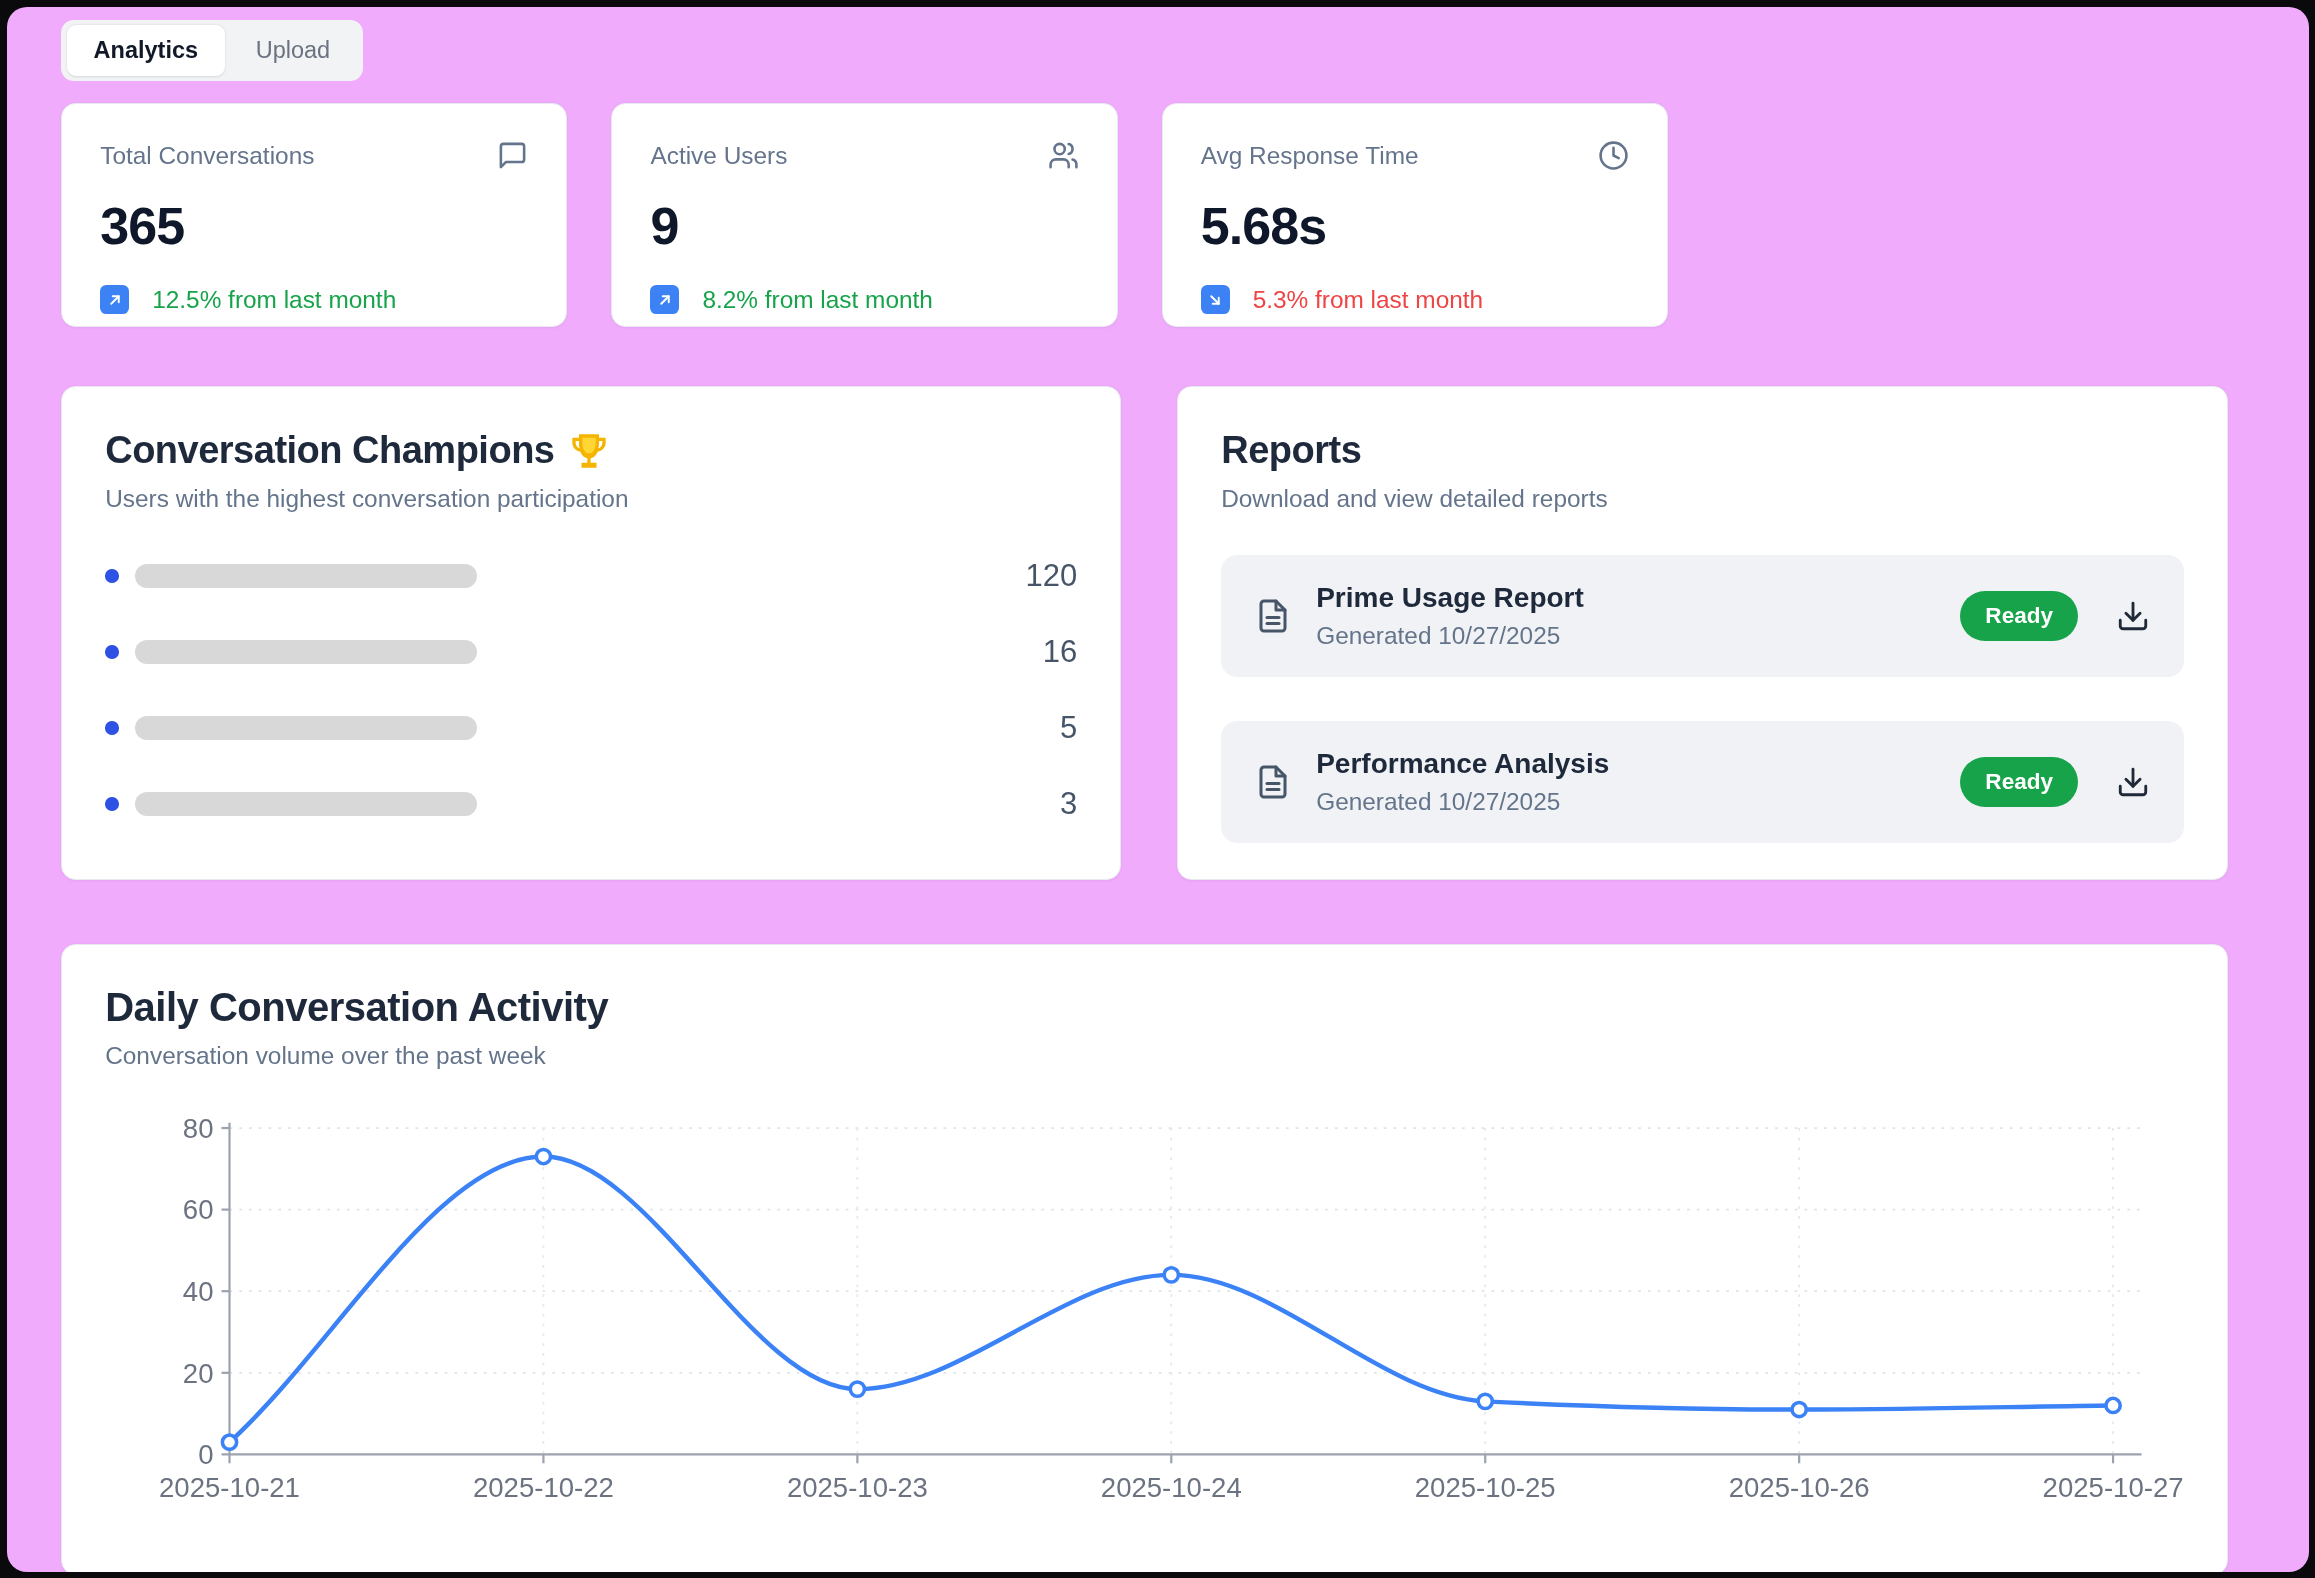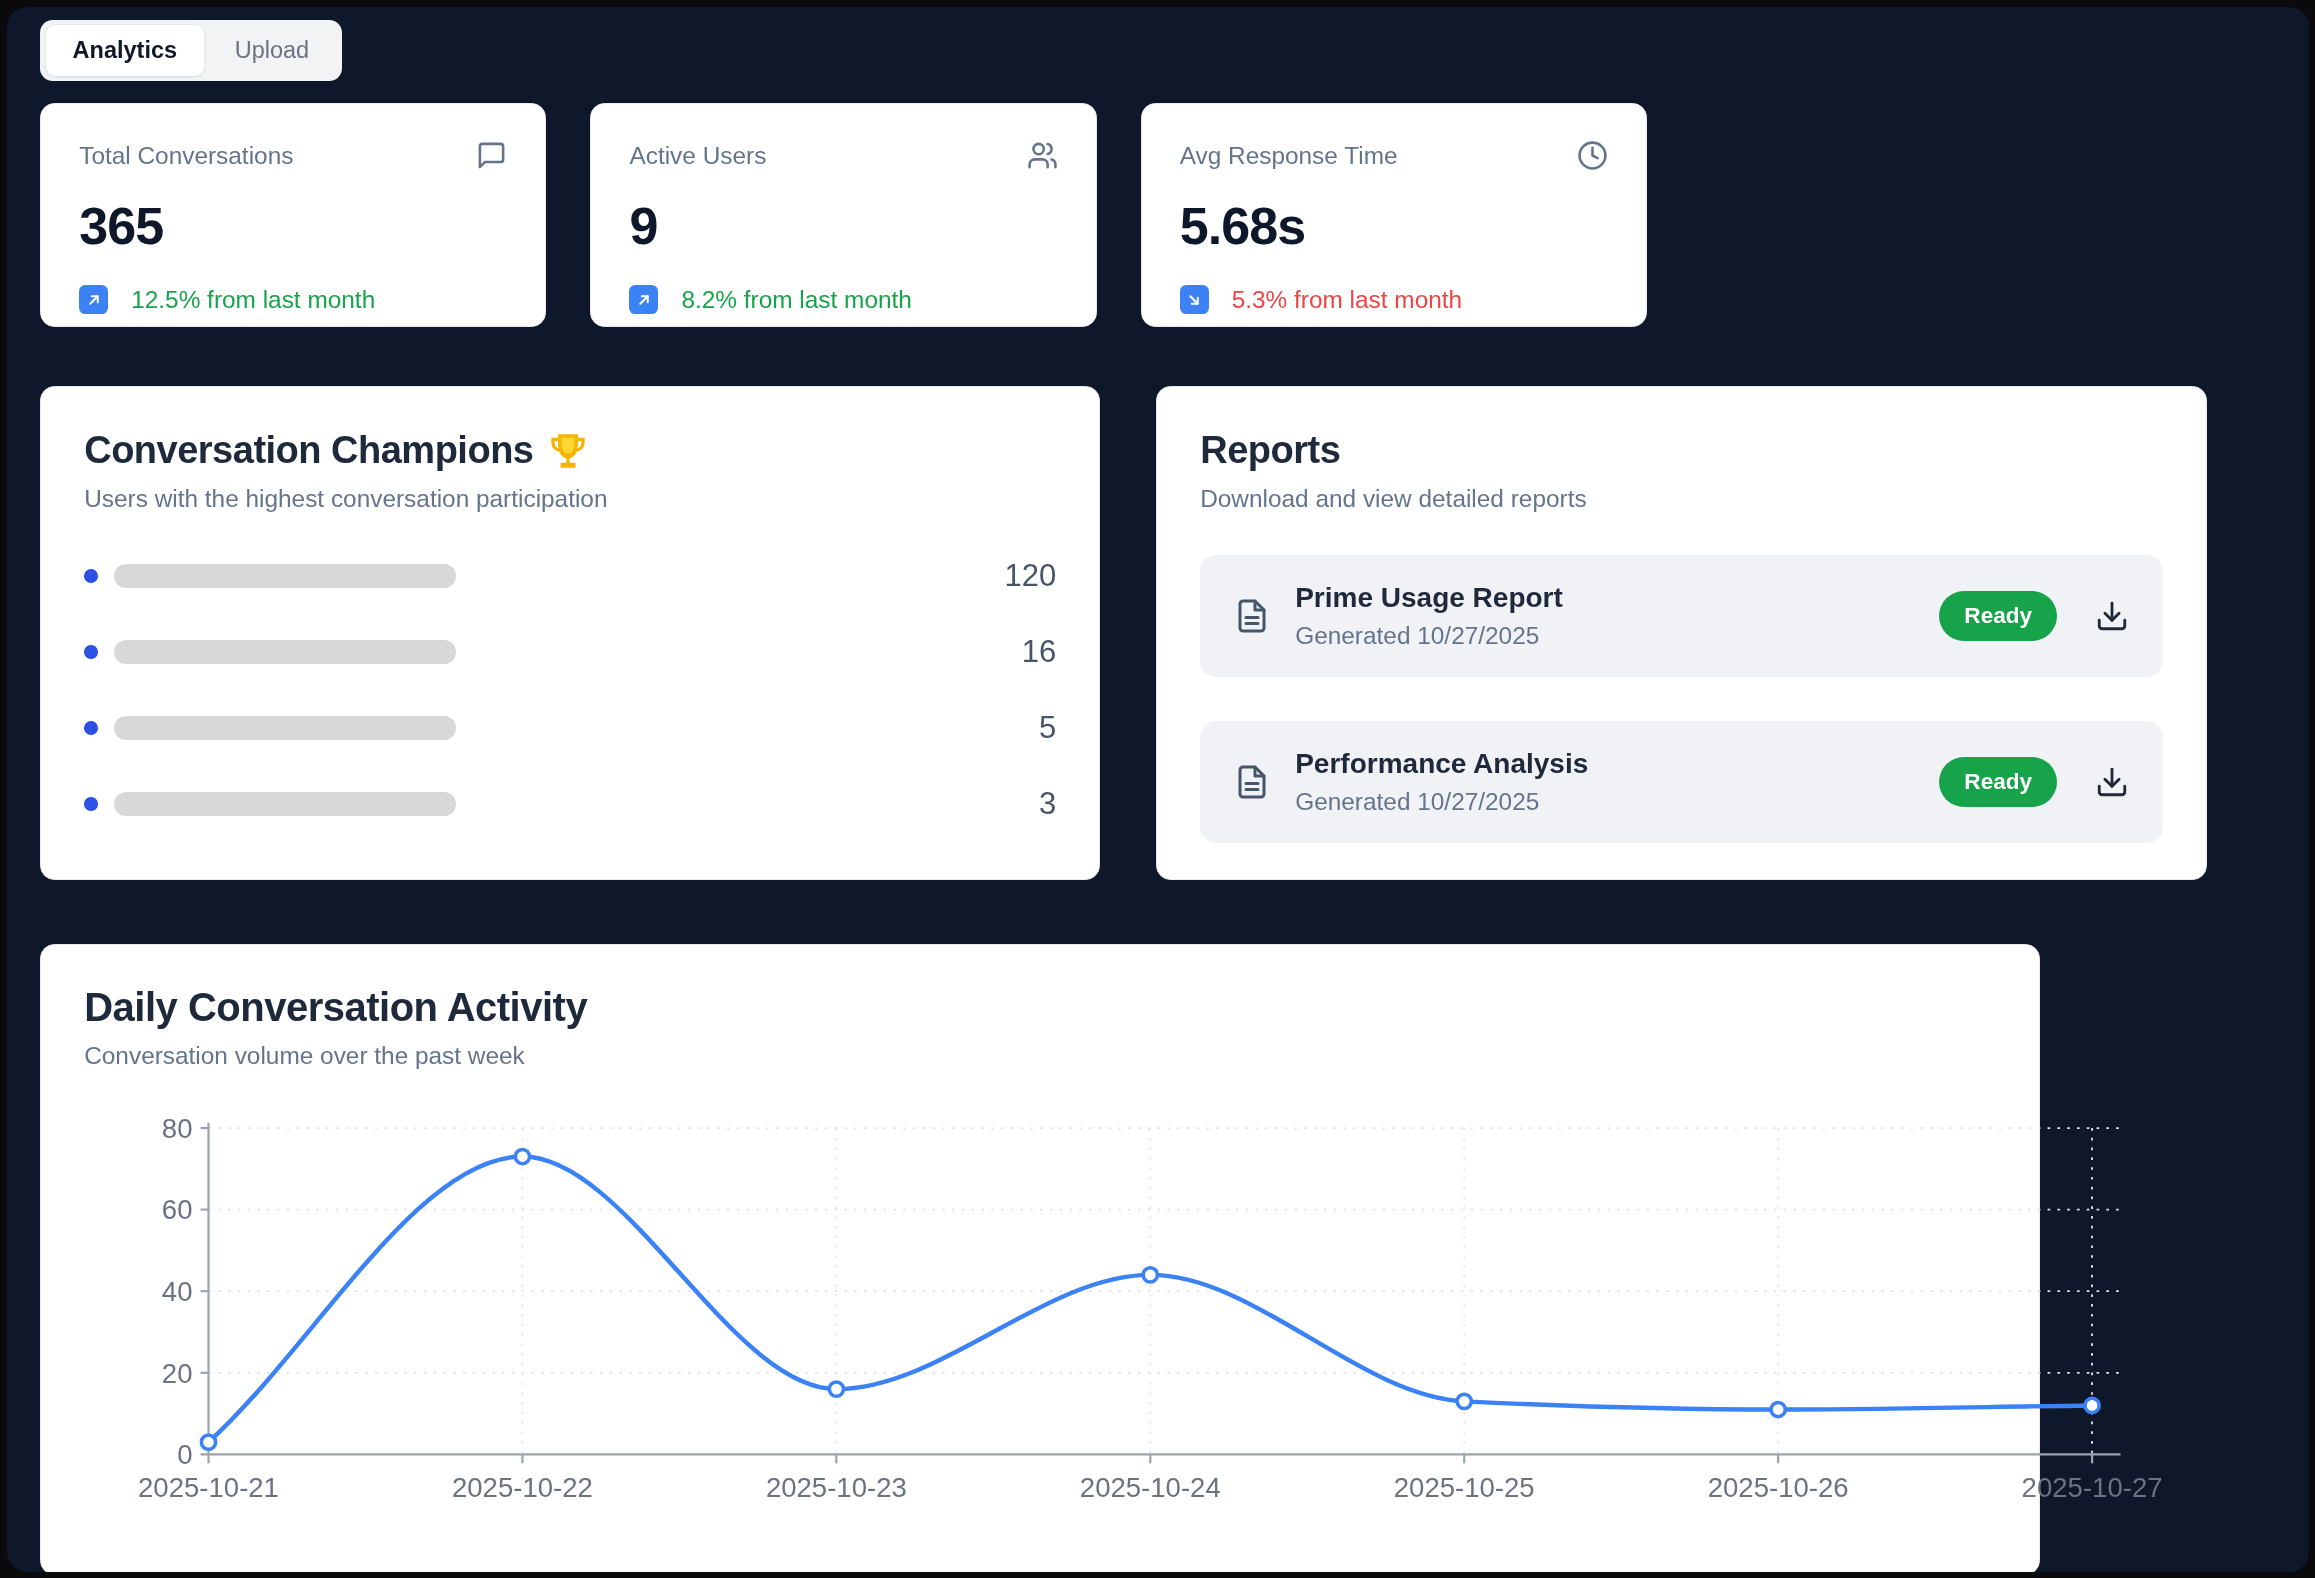--- a/index.html
+++ b/index.html
@@ -1,18 +1,18 @@
 <!DOCTYPE html>
 <html style="font-size:14.5px"><head>
 <meta charset="utf-8">
 <style>
   * { margin:0; padding:0; box-sizing:border-box; }
   html,body { width:2316px; height:1579px; }
   body { background:#0a0a0c; font-family:"Liberation Sans", sans-serif; position:relative; }
-  .page { position:absolute; inset:7.2px; background:#0f172a; border-radius:20px; overflow:hidden; }
+  .page { position:absolute; inset:7.2px; background:#f0abfc; border-radius:20px; overflow:hidden;padding-left:21px; }
   .content { padding:12.7px 0 0 33px; width:2189px; }
 
   
   .tabbar { display:inline-flex; background:#f1f3f5; border-radius:12.7px; padding:5.4px; gap:3.6px; }
   .tab { border:none; background:transparent; color:#6b7280; font-size:23.5px; font-weight:500;
          padding:11.8px 27px; border-radius:9px; cursor:pointer; font-family:inherit; }
   .tab.active { background:#ffffff; color:#111827; font-weight:700; box-shadow:0 0.9px 2.7px rgba(16,24,40,.12); }
 
   
   .stats-grid { display:grid; grid-template-columns:repeat(4, 1fr); gap:44px; width:2157px; margin-top:22px; }
@@ -48,21 +48,21 @@
   .report-row { background:#f0f2f5; border-radius:16.3px; padding:27px 34px; display:flex; align-items:center; cursor:pointer; }
   .file-icon { width:36px; height:36px; color:#475569; margin-right:25px; flex:0 0 auto; }
   .report-name { font-size:28px; font-weight:700; color:#1e293b; }
   .report-generated { font-size:24.4px; color:#64748b; margin-top:8.1px; }
   .report-actions { margin-left:auto; display:flex; align-items:center; gap:38px; }
   .ready-badge { background:#16a34a; color:#ffffff; font-size:22.6px; font-weight:700; padding:11.8px 25px; border-radius:904px; }
   .dl-btn { background:transparent; border:none; cursor:pointer; width:34px; height:34px; color:#1f2937; padding:0; }
   .dl-btn svg { width:34px; height:34px; }
 
   
-  .chart-card { width:2000px; margin-top:64px; padding:40px 43px 27px 43px; }
+  .chart-card { width:2167px; margin-top:64px; padding:40px 43px 27px 43px; }
   .chart-title { font-size:40px; font-weight:700; color:#1e293b; letter-spacing:-0.5px; }
   .chart-subtitle { font-size:24.4px; color:#64748b; margin-top:11.8px; }
   .chart-wrap { margin-top:25px; }
   .chart-wrap svg { display:block; }
   .axis-text { font-size:31px; fill:#6b7280; font-family:"Liberation Sans", sans-serif; }
 </style>
 </head>
 <body>
 
 <div class="page">

